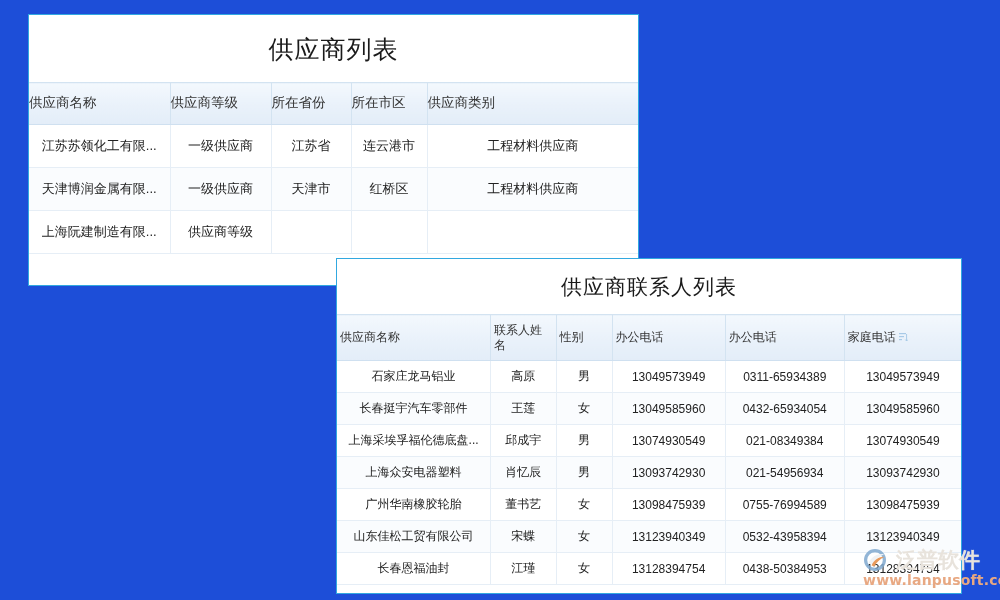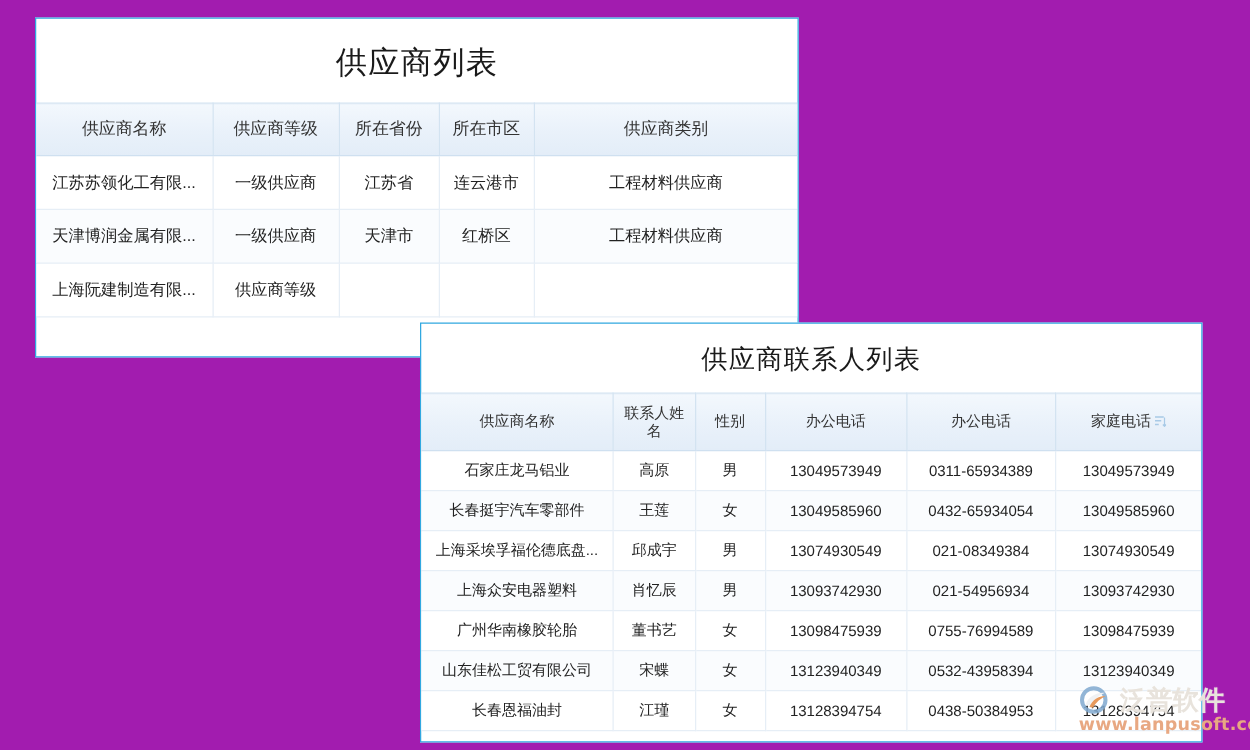--- a/index.html
+++ b/index.html
@@ -9,21 +9,21 @@
     height: 600px;
     overflow: hidden;
     background: #ffffff;
     font-family: "Liberation Sans", "DejaVu Sans", sans-serif;
   }
 
   #stage {
     position: relative;
     width: 1000px;
     height: 600px;
-    background: #a21caf;
+    background: #1d4ed8;
   }
 
   
   .panel {
     position: absolute;
     background: #ffffff;
     border: 1px solid #31a8e0;
     overflow: hidden;
   }
 
@@ -38,21 +38,21 @@
   table.grid {
     width: 100%;
     border-collapse: collapse;
     table-layout: fixed;
   }
 
   table.grid th {
     background: linear-gradient(to bottom, #f3f8fd 0%, #e9f1fa 55%, #e3edf8 100%);
     color: #333333;
     font-weight: normal;
-    text-align: center;
+    text-align: left;
     border-right: 1px solid #d3e3f1;
     border-top: 1px solid #d3e3f1;
     border-bottom: 1px solid #cfe0f0;
     vertical-align: middle;
     line-height: 1.25;
   }
 
   table.grid th:last-child { border-right: none; }
 
   table.grid td {

